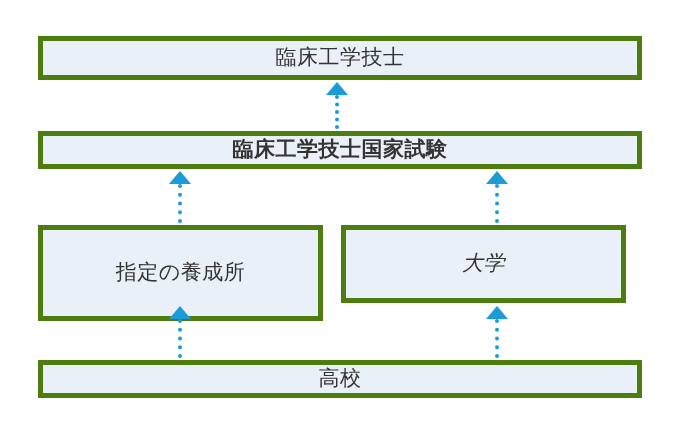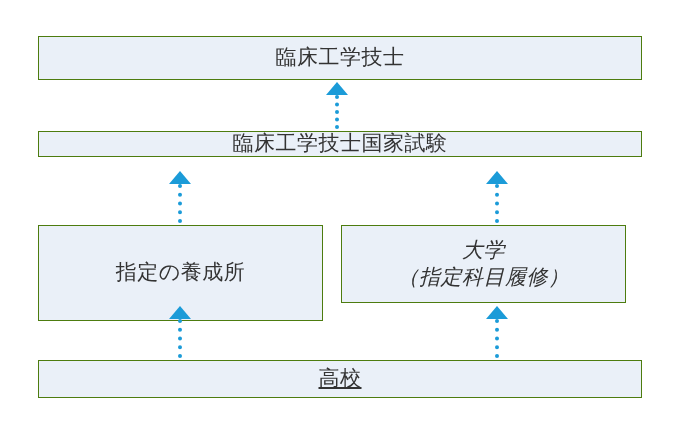--- a/index.html
+++ b/index.html
@@ -16,42 +16,42 @@
     height: 435px;
     background: #ffffff;
     overflow: hidden;
   }
 
   
   .node {
     position: absolute;
     box-sizing: border-box;
     background: #eaf0f8;
-    border: 1px solid #4d7c0f;
+    border: 5px solid #4d7c0f;
     display: flex;
     flex-direction: column;
     align-items: center;
     justify-content: center;
     color: #333333;
     font-size: 21px;
     line-height: 1.30;
     letter-spacing: 0.5px;
     text-align: center;
     white-space: nowrap;
   }
   .node .line2 {
     display: block;
   }
 
   
   #node-technician      { left: 38px;  top: 36px;  width: 604px; height: 44px; }
-  #node-exam            { left: 38px;  top: 131px; width: 604px; height: 26px; }
+  #node-exam            { left: 38px;  top: 131px; width: 604px; height: 38px; font-weight: bold; }
   #node-training-school { left: 38px;  top: 225px; width: 285px; height: 96px; }
   #node-university      { left: 341px; top: 225px; width: 285px; height: 78px; font-style: italic; }
-  #node-highschool      { left: 38px;  top: 360px; width: 604px; height: 38px; text-decoration: underline; }
+  #node-highschool      { left: 38px;  top: 360px; width: 604px; height: 38px; }
 
   
   .arrow {
     position: absolute;
     width: 22px;
   }
   .arrow .head {
     position: absolute;
     top: 0;
     left: 50%;
@@ -106,21 +106,20 @@
     <span class="head"></span>
     <span class="stem"></span>
   </div>
 
   <div class="node" id="node-training-school">
     <span class="line1">指定の養成所</span>
   </div>
 
   <div class="node" id="node-university">
     <span class="line1">大学</span>
-    <span class="line2">（指定科目履修）</span>
   </div>
 
   <div class="arrow" id="arrow-highschool-to-school">
     <span class="head"></span>
     <span class="stem"></span>
   </div>
 
   <div class="arrow" id="arrow-highschool-to-university">
     <span class="head"></span>
     <span class="stem"></span>

